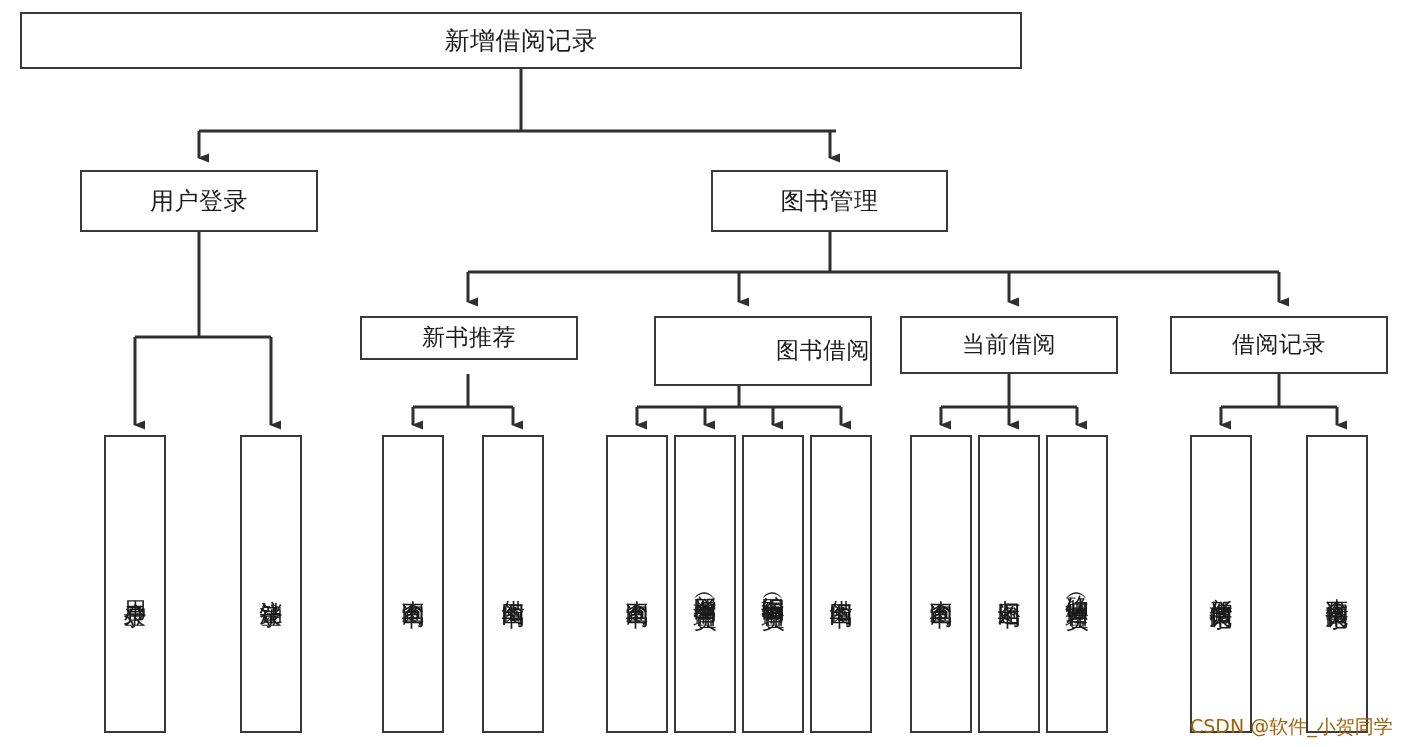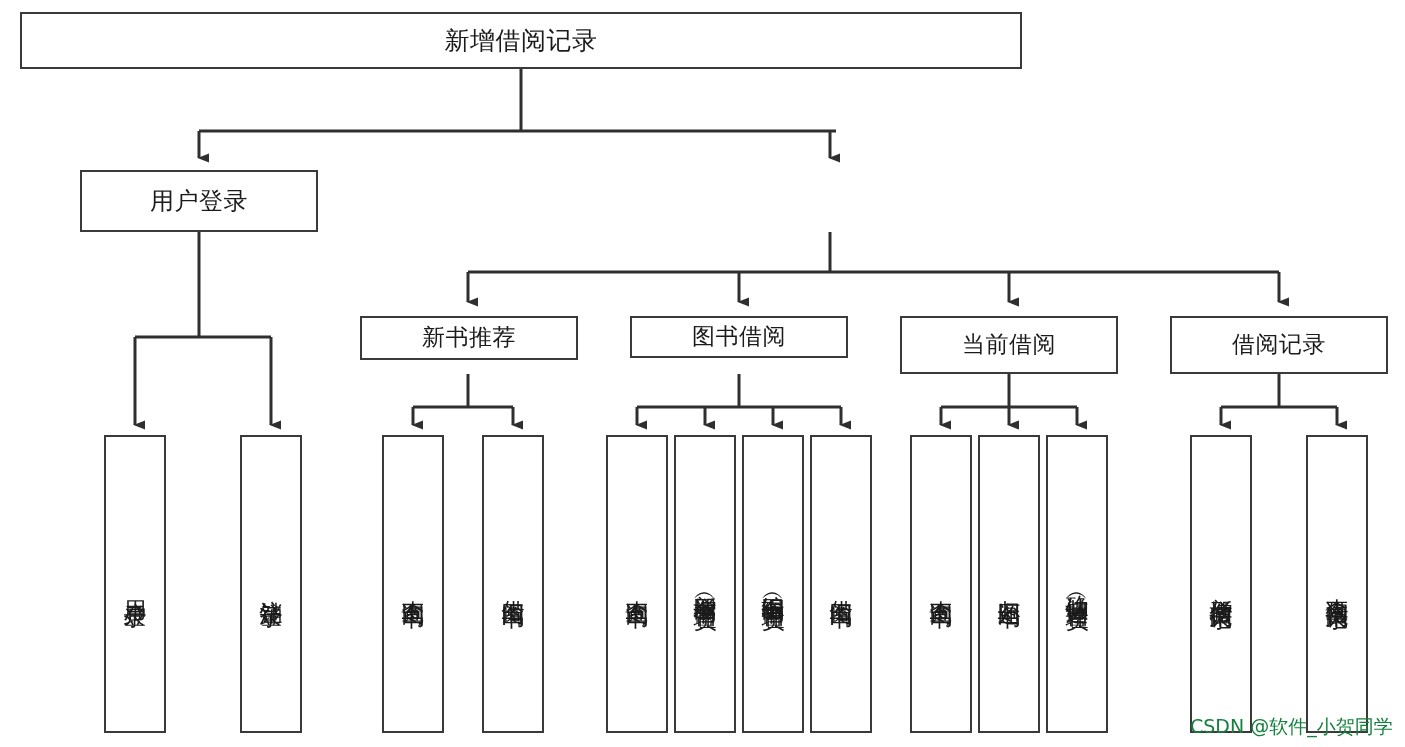--- a/index.html
+++ b/index.html
@@ -61,21 +61,21 @@
     line-height: 1.08;
     letter-spacing: 2px;
     white-space: nowrap;
     max-height: 282px;
   }
   .watermark {
     position: absolute;
     left: 1190px;
     top: 714px;
     font-size: 19px;
-    color: #15803d;
+    color: #a16207;
     white-space: nowrap;
     user-select: none;
   }
 </style>
 </head>
 <body>
 
 <div id="diagram-root">
 
   <svg id="diagram-svg" viewBox="0 0 1405 747" xmlns="http://www.w3.org/2000/svg">
@@ -141,26 +141,29 @@
   </svg>
 
   <div class="node-box node-root" style="left:20px; top:12px; width:1002px; height:57px;">
     <span class="node-label">新增借阅记录</span>
   </div>
 
   <div class="node-box node-l1" style="left:80px; top:170px; width:238px; height:62px;">
     <span class="node-label">用户登录</span>
   </div>
 
+  <div class="node-box node-l1" style="left:711px; top:170px; width:237px; height:62px;">
+    <span class="node-label">图书管理</span>
+  </div>
 
   <div class="node-box node-l2" style="left:360px; top:316px; width:218px; height:44px;">
     <span class="node-label">新书推荐</span>
   </div>
 
-  <div class="node-box node-l2" style="left:630px; top:316px; width:218px; height:42px;">
+  <div class="node-box node-l2" style="left:654px; top:316px; width:218px; height:70px;justify-content:flex-end;">
     <span class="node-label">图书借阅</span>
   </div>
 
   <div class="node-box node-l2" style="left:1170px; top:316px; width:218px; height:58px;">
     <span class="node-label">借阅记录</span>
   </div>
 
   <div class="node-box node-l2" style="left:900px; top:316px; width:218px; height:58px;">
     <span class="node-label">当前借阅</span>
   </div>

